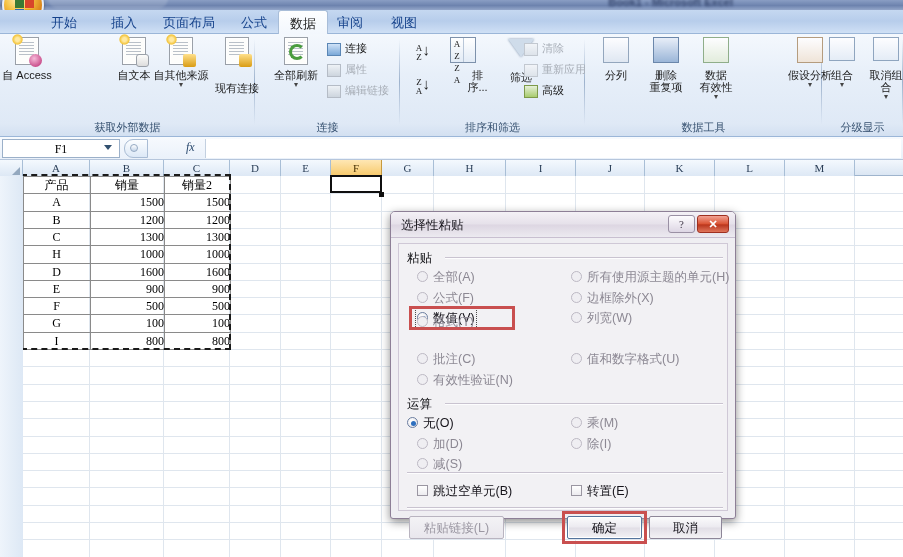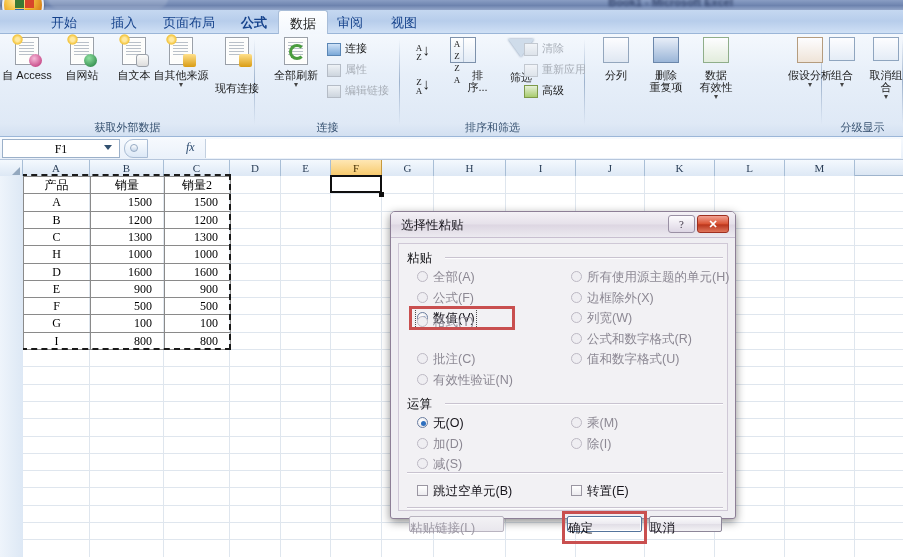--- a/index.html
+++ b/index.html
@@ -172,21 +172,21 @@
   }
   .rowcell.sel{ background:linear-gradient(to right,#ffeec4,#f8cd72); color:#4a3306; }
   .vline{ position:absolute; top:16px; bottom:0; width:1px; background:#dfe6ee; }
   .hline{ position:absolute; left:23px; right:0; height:1px; background:#dfe6ee; }
   .cell{
     position:absolute; font-size:12px; line-height:17px; height:17px;
     font-family:"Liberation Serif","DejaVu Serif",serif; color:#000;
     overflow:hidden; white-space:nowrap;
   }
   .cell.c{ text-align:center; }
-  .cell.r{ text-align:right; padding-right:12px; }
+  .cell.r{ text-align:right; padding-right:0; }
   .databorder{ position:absolute; background:#8a8a8a; }
   #marchants{
     position:absolute; border:2px dashed #1a1a1a; pointer-events:none;
   }
   #activecell{
     position:absolute; border:2px solid #0f0f0f; background:transparent;
   }
   #activehandle{
     position:absolute; width:5px; height:5px; background:#0f0f0f;
   }
@@ -250,21 +250,21 @@
   .chk{
     position:absolute; font-size:12.5px; color:#15131a; white-space:nowrap;
     height:18px; line-height:18px; cursor:default;
   }
   .chk .cb{
     display:inline-block; width:11px; height:11px;
     border:1px solid #9a96a2; background:linear-gradient(#fff,#ecebef);
     vertical-align:-1px; margin-right:5px;
   }
   .dbtn{
-    position:absolute; height:16px; line-height:22px; 
+    position:absolute; height:23px; line-height:22px; text-align:center;
     font-size:12.5px; color:#15131a;
     background:linear-gradient(to bottom,#fbfbfc 0%,#eceaf0 48%,#e1dee6 52%,#f3f2f5 100%);
     border:1px solid #8d8698; border-radius:2px; cursor:default;
   }
   .dbtn.dis{ color:#9c98a3; border-color:#b9b4c0;
              background:linear-gradient(to bottom,#f3f2f5,#e9e7ed); }
   .dbtn.def{ border:1px solid #55749c; box-shadow:inset 0 0 0 1px #fff; }
   .redbox{
     position:absolute; border:3px solid #c94f4f; background:transparent;
     pointer-events:none;
@@ -284,47 +284,38 @@
 </div>
 <div id="orb">
   <div class="logo"></div>
 </div>
 <div id="qat"></div>
 
 <div id="tabstrip">
     <div class="tab" style="left: 40px;">开始</div>
     <div class="tab" style="left: 100px;">插入</div>
     <div class="tab" style="left: 152px;">页面布局</div>
-    <div class="tab" style="left: 230px; font-weight: bold;">公式</div>
+    <div class="tab" style="left: 230px;">公式</div>
     <div class="tab active" style="left: 278px;">数据</div>
     <div class="tab" style="left: 326px;">审阅</div>
     <div class="tab" style="left: 380px;">视图</div>
   </div>
 
 <div id="ribbon">
     <div class="rgroup" style="left: 0px; width: 255px;">
       <div class="gsep"></div>
       <div class="glabel">获取外部数据</div>
       <div class="bigbtn" style="left: -2px;">
         <div style="position: relative; height: 30px;">
           <div class="doc">
             <div class="star"></div>
             <div class="badge" style="background: radial-gradient(circle at 40% 35%, rgb(246, 185, 216), rgb(184, 37, 110)); border-radius: 50%;"></div>
           </div>
         </div>
         <span class="lbl" style="white-space: pre-line;">自 Access</span>
-      </div>
-      <div class="bigbtn" style="left: 53px;">
-        <div style="position: relative; height: 30px;">
-          <div class="doc">
-            <div class="star"></div>
-            <div class="badge" style="background: radial-gradient(circle at 38% 32%, rgb(143, 224, 160), rgb(29, 122, 58)); border-radius: 50%;"></div>
-          </div>
-        </div>
-        <span class="lbl" style="white-space: pre-line;">自网站</span>
       </div>
       <div class="bigbtn" style="left: 105px;">
         <div style="position: relative; height: 30px;">
           <div class="doc">
             <div class="star"></div>
             <div class="badge" style="background: linear-gradient(rgb(253, 253, 251), rgb(221, 221, 221)); border: 1px solid rgb(154, 160, 168);"></div>
           </div>
         </div>
         <span class="lbl" style="white-space: pre-line;">自文本</span>
       </div>
@@ -382,20 +373,21 @@
           <div style="width: 0px; height: 0px; margin: 2px auto; border-left: 13px solid transparent; border-right: 13px solid transparent; border-top: 18px solid rgb(207, 220, 234); filter: drop-shadow(rgb(125, 145, 171) 0px 0px 1px);"></div>
         </div>
         <span class="lbl" style="white-space: pre-line;">筛选</span>
       </div>
       <div class="smbtn dim" style="left: 124px; top: 6px;"><span class="ico" style="width: 14px; height: 13px; margin-right: 4px; background: linear-gradient(rgb(241, 244, 248), rgb(221, 227, 234)); border: 1px solid rgb(194, 200, 208);"></span><span>清除</span></div>
       <div class="smbtn dim" style="left: 124px; top: 27px; text-align: right;"><span class="ico" style="width: 14px; height: 13px; margin-right: 4px; background: linear-gradient(rgb(241, 244, 248), rgb(221, 227, 234)); border: 1px solid rgb(194, 200, 208);"></span><span>重新应用</span></div>
       <div class="smbtn" style="left: 124px; top: 48px;"><span class="ico" style="width: 14px; height: 13px; margin-right: 4px; background: linear-gradient(rgb(230, 240, 216), rgb(168, 204, 110)); border: 1px solid rgb(125, 154, 73);"></span><span>高级</span></div>
     </div>
     <div class="rgroup" style="left: 585px; width: 237px;">
       <div class="gsep"></div>
+      <div class="glabel">数据工具</div>
       <div class="bigbtn" style="left: 2px;">
         <div style="position: relative; height: 30px;">
           <div style="width: 26px; height: 26px; margin: 0px auto; background: linear-gradient(rgb(253, 253, 255), rgb(223, 231, 242)); border: 1px solid rgb(147, 166, 189);"></div>
         </div>
         <span class="lbl" style="white-space: pre-line;">分列</span>
       </div>
       <div class="bigbtn" style="left: 52px;">
         <div style="position: relative; height: 30px;">
           <div style="width: 26px; height: 26px; margin: 0px auto; background: linear-gradient(rgb(232, 238, 248), rgb(155, 182, 216)); border: 1px solid rgb(107, 135, 171);"></div>
         </div>
@@ -586,26 +578,25 @@
       <div class="sectline" style="left: 46px; top: 13px; width: 278px;"></div>
       <div class="radio dim" style="left: 18px; top: 24px;"><span class="rb"></span><span>全部(A)</span></div>
       <div class="radio dim" style="left: 18px; top: 44.5px;"><span class="rb"></span><span>公式(F)</span></div>
       <div class="radio on focus" style="left: 18px; top: 65px;"><span class="rb"></span><span>数值(V)</span></div>
       <div class="radio dim" style="left: 18px; top: 69px;"><span class="rb"></span><span>格式(T)</span></div>
       <div class="radio dim" style="left: 18px; top: 106px;"><span class="rb"></span><span>批注(C)</span></div>
       <div class="radio dim" style="left: 18px; top: 126.5px;"><span class="rb"></span><span>有效性验证(N)</span></div>
       <div class="radio dim" style="left: 172px; top: 24px;"><span class="rb"></span><span>所有使用源主题的单元(H)</span></div>
       <div class="radio dim" style="left: 172px; top: 44.5px;"><span class="rb"></span><span>边框除外(X)</span></div>
       <div class="radio dim" style="left: 172px; top: 65px;"><span class="rb"></span><span>列宽(W)</span></div>
-      <div class="radio dim" style="left: 172px; top: 85.5px;"><span class="rb"></span><span>公式和数字格式(R)</span></div>
       <div class="radio dim" style="left: 172px; top: 106px;"><span class="rb"></span><span>值和数字格式(U)</span></div>
       <div class="redbox" style="left: 10px; top: 62px; width: 106px; height: 24px;"></div>
       <div class="secttitle" style="left: 8px; top: 152px;">运算</div>
       <div class="sectline" style="left: 46px; top: 159px; width: 278px;"></div>
-      <div class="radio on" style="left: 18px; top: 170px;"><span class="rb"></span><span>无(O)</span></div>
+      <div class="radio on" style="left: 8px; top: 170px;"><span class="rb"></span><span>无(O)</span></div>
       <div class="radio dim" style="left: 18px; top: 190.5px;"><span class="rb"></span><span>加(D)</span></div>
       <div class="radio dim" style="left: 18px; top: 211px;"><span class="rb"></span><span>减(S)</span></div>
       <div class="radio dim" style="left: 172px; top: 170px;"><span class="rb"></span><span>乘(M)</span></div>
       <div class="radio dim" style="left: 172px; top: 190.5px;"><span class="rb"></span><span>除(I)</span></div>
       <div class="sectline" style="left: 8px; top: 228px; width: 316px;"></div>
       <div class="chk" style="left: 18px; top: 238px;"><span class="cb"></span><span>跳过空单元(B)</span></div>
       <div class="chk" style="left: 172px; top: 238px;"><span class="cb"></span><span>转置(E)</span></div>
       <div class="sectline" style="left: 8px; top: 263px; width: 316px;"></div>
       <div class="dbtn dis" style="left: 10px; top: 272px; width: 95px;">粘贴链接(L)</div>
       <div class="dbtn def" style="left: 168px; top: 272px; width: 75px;">确定</div>

